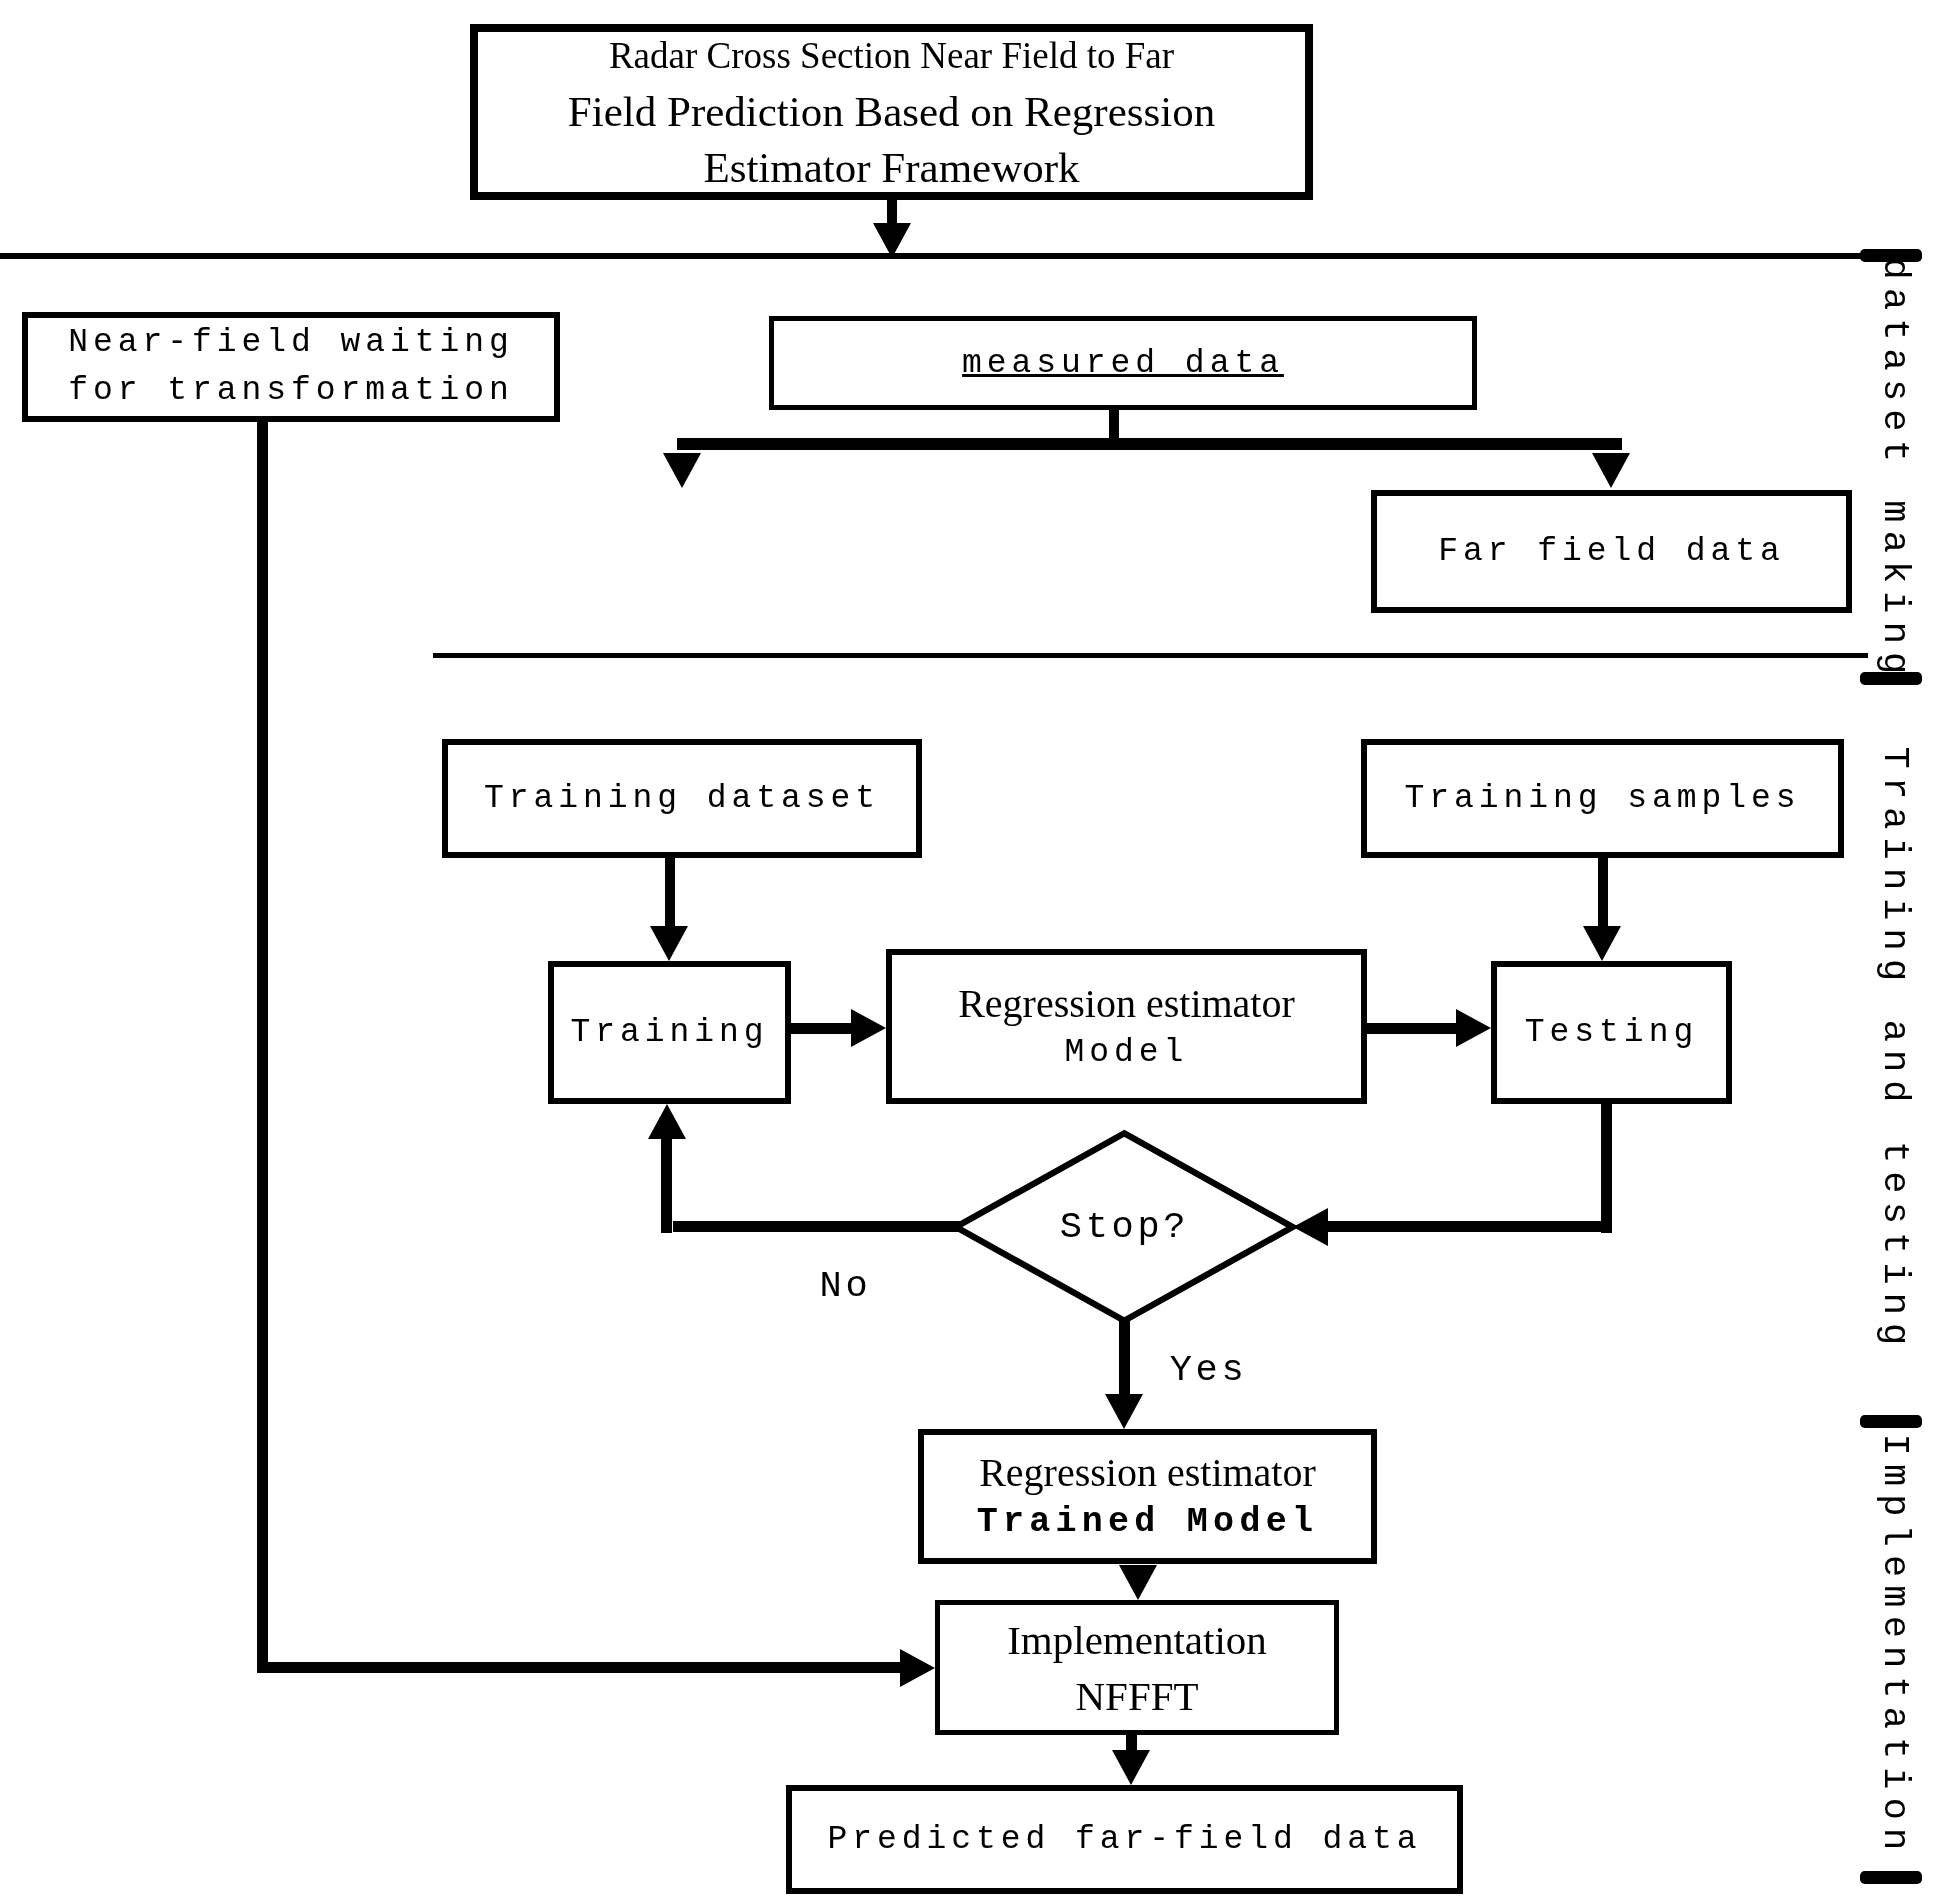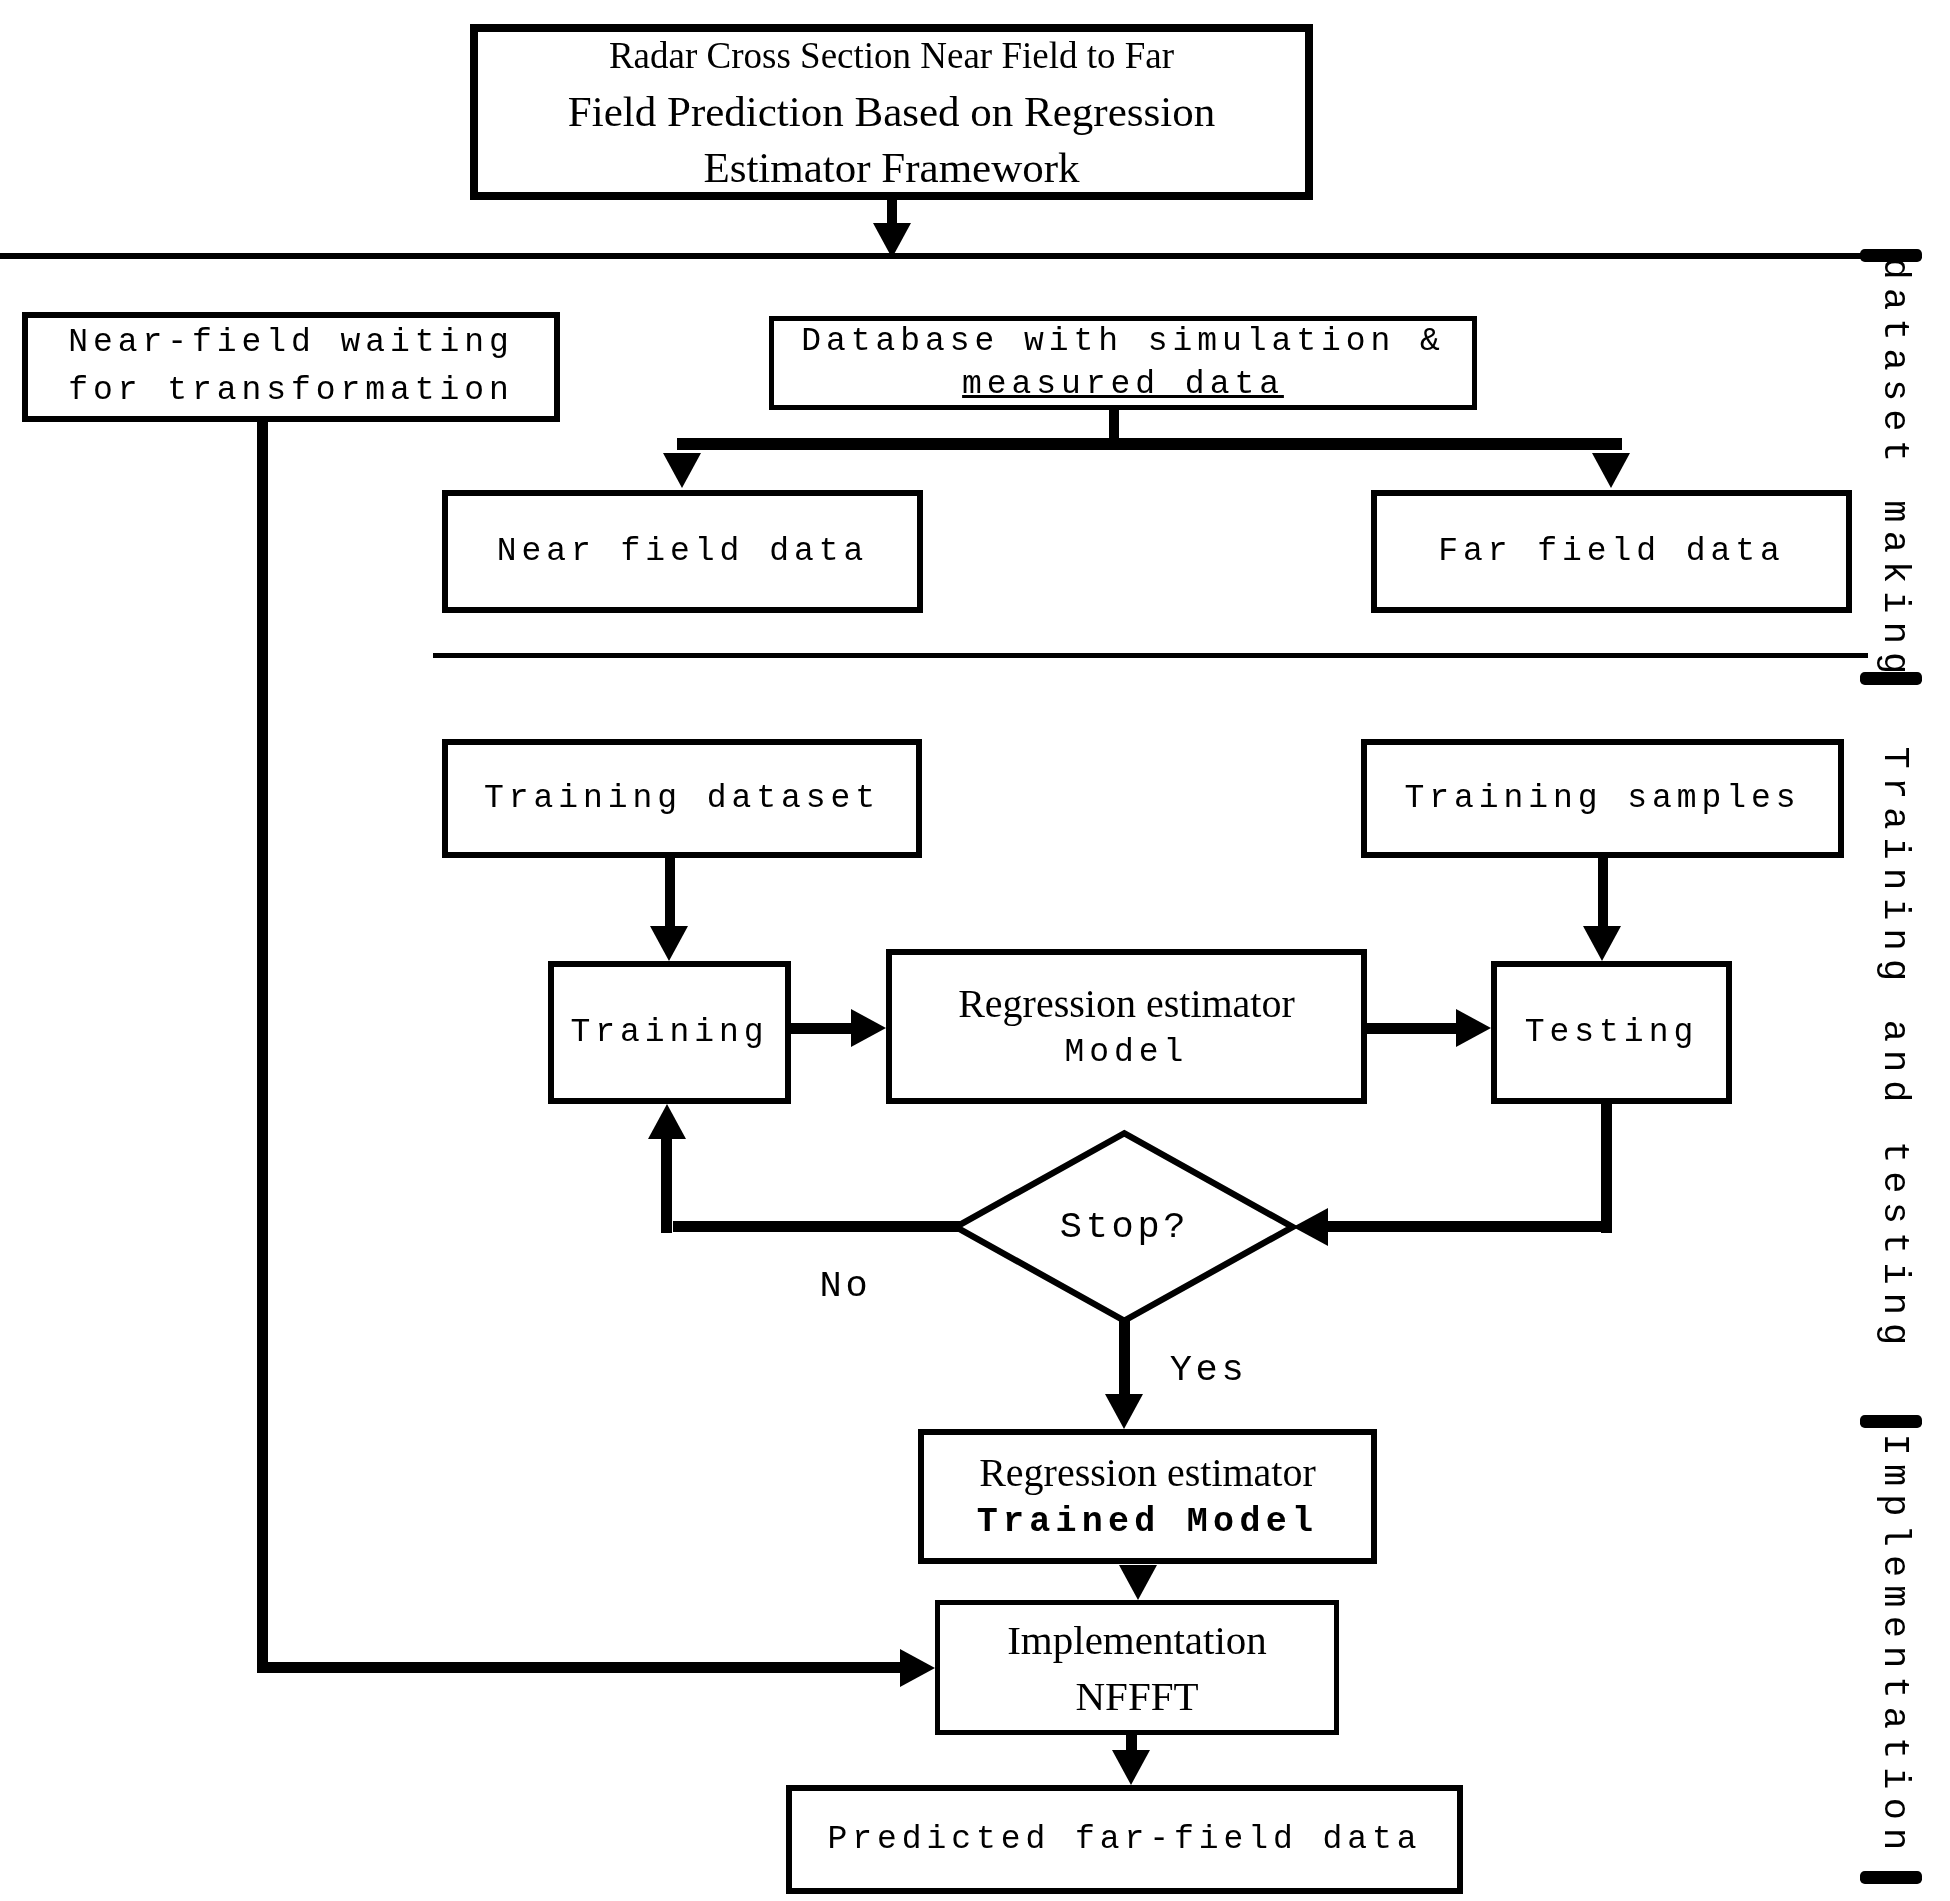--- a/index.html
+++ b/index.html
@@ -81,27 +81,23 @@
     <div class="serif" style="font-size:43px;line-height:56px;">Field Prediction Based on Regression</div>
     <div class="serif" style="font-size:43px;line-height:56px;">Estimator Framework</div>
   </div>
 
   <div class="box" style="left:22px;top:312px;width:538px;height:110px;">
     <div class="mono">Near-field waiting</div>
     <div class="mono">for transformation</div>
   </div>
 
   <div class="box" style="left:769px;top:316px;width:708px;height:94px;border-width:5.6px;">
-    <div class="mono" style="line-height:43px;">Database with simulation &amp;</div>
     <div class="mono" style="line-height:43px;text-decoration:underline;">measured data</div>
   </div>
 
-  <div class="box" style="left:442px;top:490px;width:481px;height:123px;">
-    <div class="mono">Near field data</div>
-  </div>
 
   <div class="box" style="left:1371px;top:490px;width:481px;height:123px;">
     <div class="mono">Far field data</div>
   </div>
 
   <div class="box" style="left:442px;top:739px;width:480px;height:119px;">
     <div class="mono">Training dataset</div>
   </div>
 
   <div class="box" style="left:1361px;top:739px;width:483px;height:119px;">

